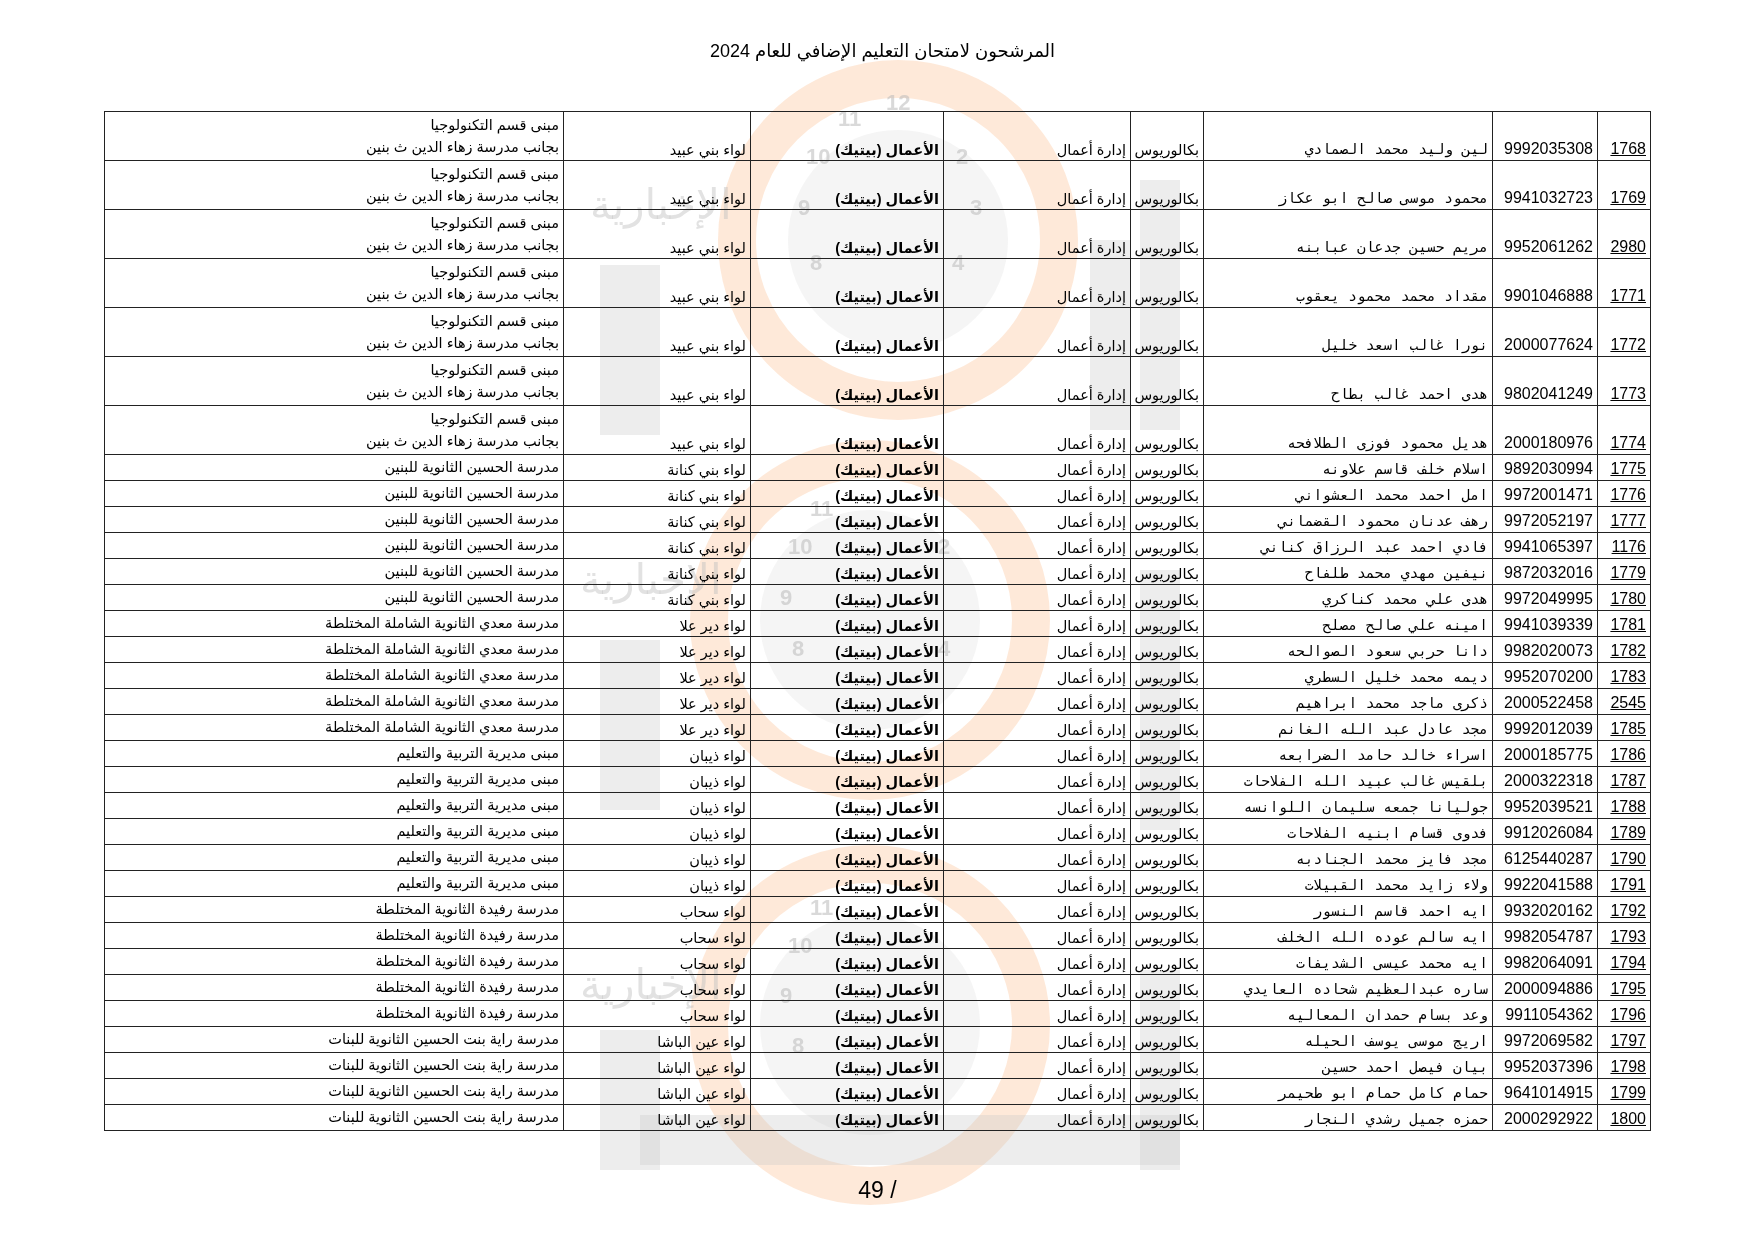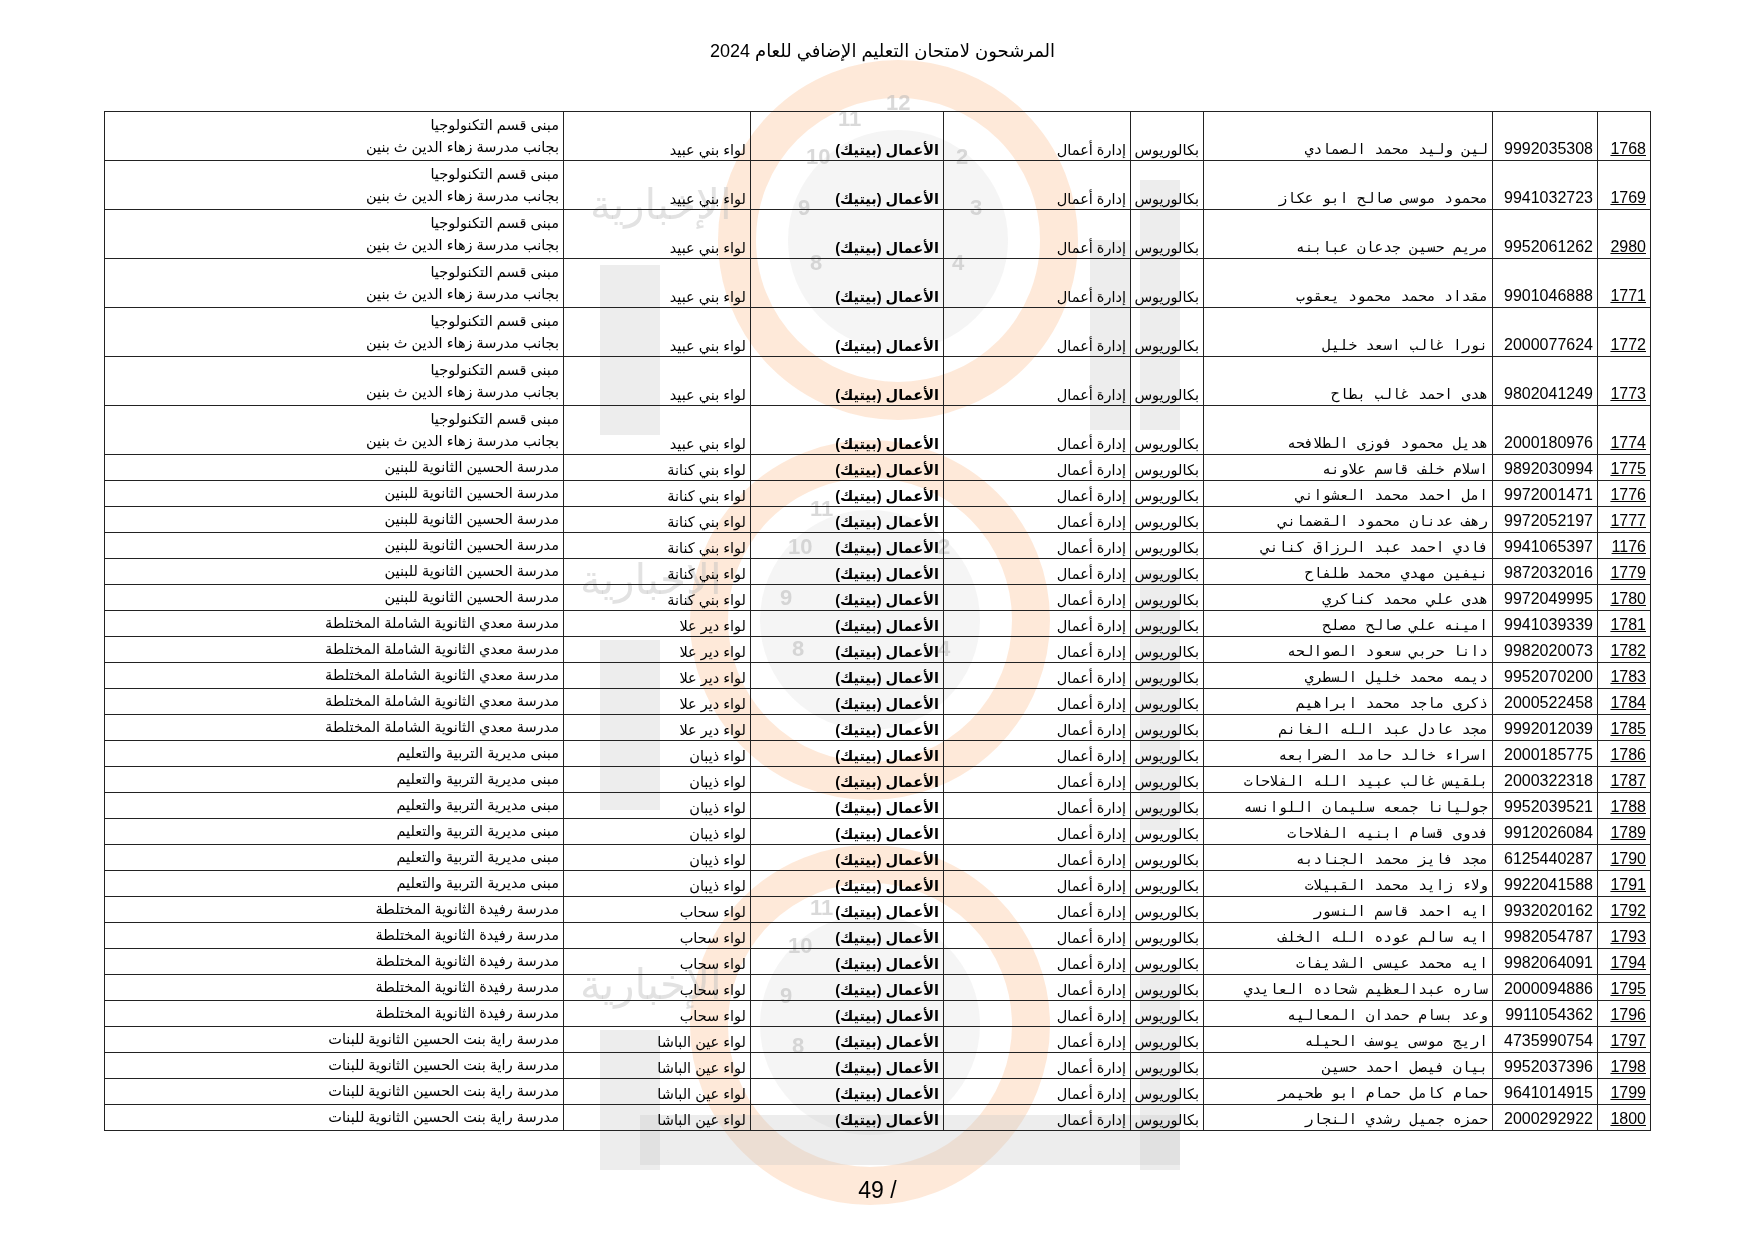--- a/index.html
+++ b/index.html
@@ -298,21 +298,21 @@
     <td class="c-major">إدارة أعمال</td>
     <td class="c-exam">الأعمال (بيتيك)</td>
     <td class="c-district">لواء دير علا</td>
     <td class="c-center">
       <span class="center-line">مدرسة معدي الثانوية الشاملة المختلطة</span>
 
     </td>
   </tr>
 
   <tr class="short">
-    <td class="c-seq">1784</td>
+    <td class="c-seq">2545</td>
     <td class="c-id">2000522458</td>
     <td class="c-name">ذكرى ماجد محمد ابراهيم</td>
     <td class="c-degree">بكالوريوس</td>
     <td class="c-major">إدارة أعمال</td>
     <td class="c-exam">الأعمال (بيتيك)</td>
     <td class="c-district">لواء دير علا</td>
     <td class="c-center">
       <span class="center-line">مدرسة معدي الثانوية الشاملة المختلطة</span>
 
     </td>
@@ -481,21 +481,21 @@
     <td class="c-exam">الأعمال (بيتيك)</td>
     <td class="c-district">لواء سحاب</td>
     <td class="c-center">
       <span class="center-line">مدرسة رفيدة الثانوية المختلطة</span>
 
     </td>
   </tr>
 
   <tr class="short">
     <td class="c-seq">1797</td>
-    <td class="c-id">4735990754</td>
+    <td class="c-id">9972069582</td>
     <td class="c-name">اريج موسى يوسف الحيله</td>
     <td class="c-degree">بكالوريوس</td>
     <td class="c-major">إدارة أعمال</td>
     <td class="c-exam">الأعمال (بيتيك)</td>
     <td class="c-district">لواء عين الباشا</td>
     <td class="c-center">
       <span class="center-line">مدرسة راية بنت الحسين الثانوية للبنات</span>
 
     </td>
   </tr>

